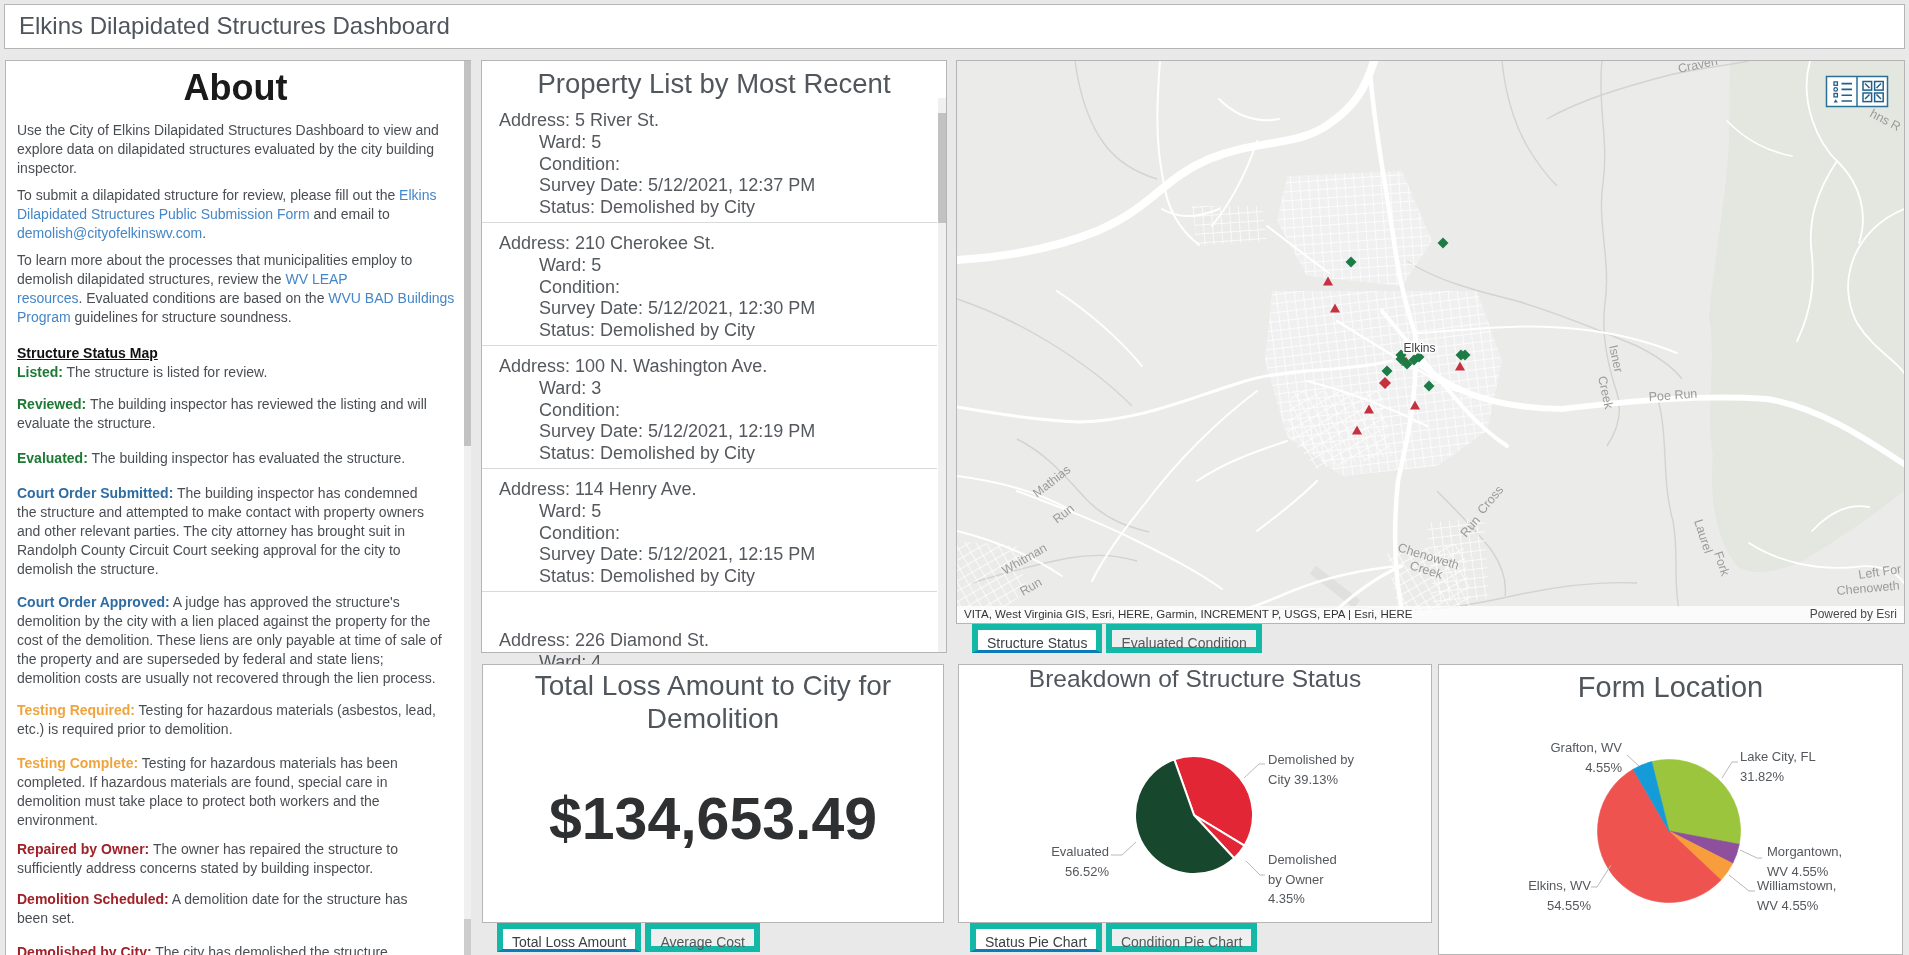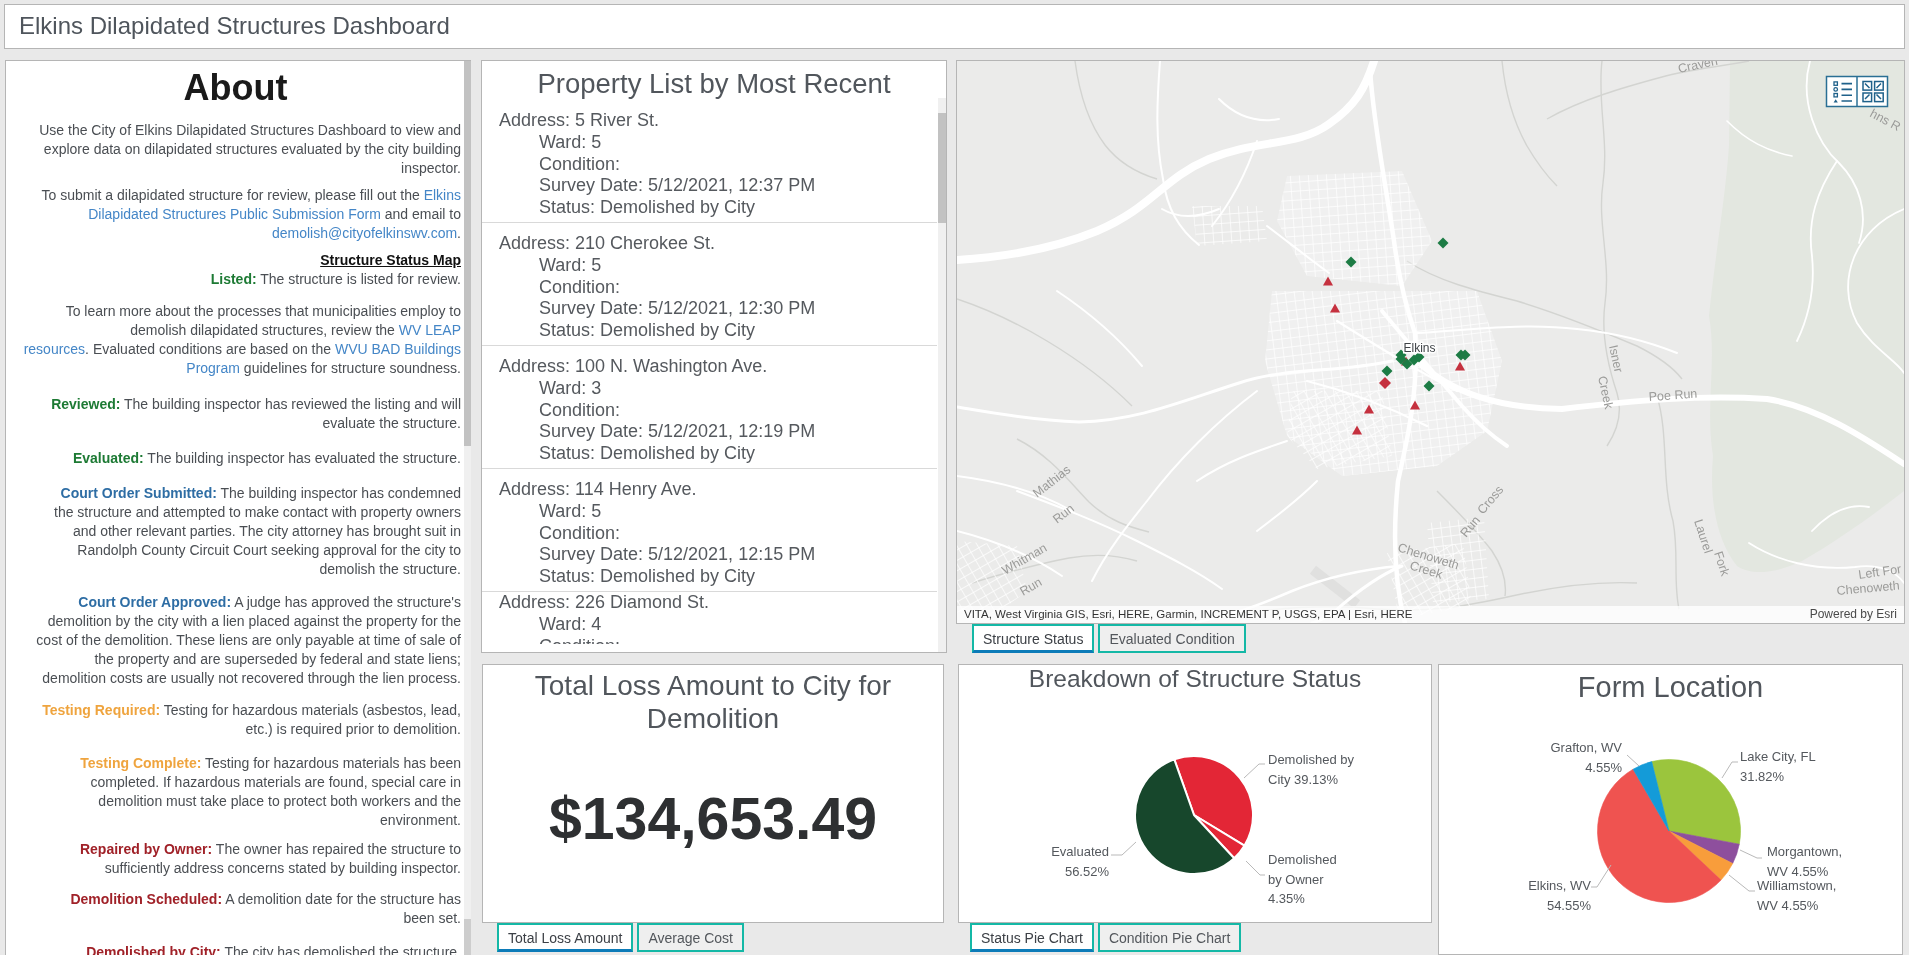--- a/index.html
+++ b/index.html
@@ -8,41 +8,41 @@
   .panel { position:absolute; background:#fff; border:1px solid #b5b5b5; }
   .ttl { color:#51565c; text-align:center; }
   
   #hdr { left:4px; top:4px; width:1901px; height:45px; }
   #hdr .t { position:absolute; left:14px; top:7px; font-size:24px; color:#4f555c; }
   
   #about { left:5px; top:60px; width:466px; height:895px; border-bottom:none; }
   #about .inner { position:absolute; left:0; top:0; width:459px; height:894px; overflow:hidden; }
   #about h1 { font-size:36px; color:#1a1a1a; text-align:center; margin-top:6px; font-weight:bold; }
   #about .txt { margin:12px 0 0 11px; width:444px; font-size:14px; line-height:19px; color:#4a4e53; }
-  #about p { margin-bottom:8px; white-space:nowrap;text-align:right; }
+  #about p { margin-bottom:8px; white-space:nowrap; }
   #about a { color:#4486c7; text-decoration:none; }
   .grn { color:#1d7a34; font-weight:bold; }
   .blu { color:#2e6da4; font-weight:bold; }
   .org { color:#efa43e; font-weight:bold; }
   .red { color:#a02128; font-weight:bold; }
   .sbar { position:absolute; background:#f0f0f0; }
   .sthumb { position:absolute; background:#c2c2c2; }
   
   #plist { left:481px; top:60px; width:466px; height:593px; }
   #plist .ttl { margin-top:7px; font-size:27.5px; }
   .pitem { position:absolute; left:0; width:455px; color:#55595e; font-size:18px; line-height:21.8px; border-bottom:1px solid #d9d9d9; padding:10px 0 0 17px; height:123px; }
   .pitem .ind { padding-left:40px; }
   
   #mapp { left:956px; top:60px; width:949px; height:564px; }
   #mapsvg { position:absolute; left:0; top:0; }
   #attrib { position:absolute; left:0; bottom:0; width:947px; height:17px; background:rgba(255,255,255,0.78); font-size:11.5px; color:#333; padding-left:7px; line-height:16px;}
   #attrib .pwr { position:absolute; right:7px; top:0; font-size:12px; color:#4a4a4a; }
   
   .tabs { position:absolute; display:flex; }
-  .tab { font-size:14px; color:#53575c; background:#efefef; border:2px solid #14b8a6; padding:0 9px; height:29px; line-height:26px; margin-right:4px; white-space:nowrap; }
+  .tab { font-size:14px; color:#53575c; background:#efefef; border:6px solid #14b8a6; padding:0 9px; height:29px; line-height:26px; margin-right:4px; white-space:nowrap; }
   .tab.act { background:#fff; border-bottom:3px solid #0c7bb8; color:#3c4046; }
   
   #tloss { left:482px; top:664px; width:462px; height:259px; }
   #tloss .ttl { margin-top:4px; font-size:28px; line-height:33px; }
   #tloss .big { position:absolute; left:0; top:120px; width:100%; text-align:center; font-size:59px; font-weight:bold; color:#2e3032; }
   #brk { left:958px; top:664px; width:474px; height:259px; }
   #brk .ttl { margin-top:0; font-size:24.5px; }
   #owner { left:1438px; top:664px; width:465px; height:291px; }
   #owner .ttl { margin-top:6px; font-size:29px; }
   .plabel { position:absolute; font-size:13px; line-height:19.5px; color:#54585d; }
@@ -53,22 +53,22 @@
 <div id="hdr" class="panel">
     <div class="t">Elkins Dilapidated Structures Dashboard</div>
   </div>
 
 <div id="about" class="panel">
   <div class="inner">
     <h1>About</h1>
     <div class="txt">
       <p>Use the City of Elkins Dilapidated Structures Dashboard to view and<br>explore data on dilapidated structures evaluated by the city building<br>inspector.</p>
       <p>To submit a dilapidated structure for review, please fill out the <a>Elkins</a><br><a>Dilapidated Structures Public Submission Form</a> and email to<br><a>demolish@cityofelkinswv.com</a>.</p>
+      <p style="margin-bottom:17px">To learn more about the processes that municipalities employ to<br>demolish dilapidated structures, review the <a>WV LEAP</a><br><a>resources</a>. Evaluated conditions are based on the <a>WVU BAD Buildings</a><br><a>Program</a> guidelines for structure soundness.</p>
       <p style="margin-bottom:13px"><b style="color:#111;text-decoration:underline">Structure Status Map</b><br><span class="grn">Listed:</span> The structure is listed for review.</p>
-      <p style="margin-bottom:17px">To learn more about the processes that municipalities employ to<br>demolish dilapidated structures, review the <a>WV LEAP</a><br><a>resources</a>. Evaluated conditions are based on the <a>WVU BAD Buildings</a><br><a>Program</a> guidelines for structure soundness.</p>
       <p style="margin-bottom:16px"><span class="grn">Reviewed:</span> The building inspector has reviewed the listing and will<br>evaluate the structure.</p>
       <p style="margin-bottom:16px"><span class="grn">Evaluated:</span> The building inspector has evaluated the structure.</p>
       <p style="margin-bottom:14px"><span class="blu">Court Order Submitted:</span> The building inspector has condemned<br>the structure and attempted to make contact with property owners<br>and other relevant parties. The city attorney has brought suit in<br>Randolph County Circuit Court seeking approval for the city to<br>demolish the structure.</p>
       <p style="margin-bottom:13px"><span class="blu">Court Order Approved:</span> A judge has approved the structure's<br>demolition by the city with a lien placed against the property for the<br>cost of the demolition. These liens are only payable at time of sale of<br>the property and are superseded by federal and state liens;<br>demolition costs are usually not recovered through the lien process.</p>
       <p style="margin-bottom:15px"><span class="org">Testing Required:</span> Testing for hazardous materials (asbestos, lead,<br>etc.) is required prior to demolition.</p>
       <p style="margin-bottom:10px"><span class="org">Testing Complete:</span> Testing for hazardous materials has been<br>completed. If hazardous materials are found, special care in<br>demolition must take place to protect both workers and the<br>environment.</p>
       <p style="margin-bottom:12px"><span class="red">Repaired by Owner:</span> The owner has repaired the structure to<br>sufficiently address concerns stated by building inspector.</p>
       <p style="margin-bottom:15px"><span class="red">Demolition Scheduled:</span> A demolition date for the structure has<br>been set.</p>
       <p><span class="red">Demolished by City:</span> The city has demolished the structure.</p>
     </div>
@@ -77,21 +77,21 @@
   <div class="sthumb" style="left:458px; top:0; width:7px; height:385px;"></div>
   <div class="sthumb" style="left:458px; top:858px; width:7px; height:36px; background:#cdcdcd;"></div>
 </div>
 
 <div id="plist" class="panel">
   <div class="ttl">Property List by Most Recent</div>
   <div class="pitem" style="top:39px;">Address: 5 River St.<div class="ind">Ward: 5<br>Condition:<br>Survey Date: 5/12/2021, 12:37 PM<br>Status: Demolished by City</div></div>
   <div class="pitem" style="top:162px;">Address: 210 Cherokee St.<div class="ind">Ward: 5<br>Condition:<br>Survey Date: 5/12/2021, 12:30 PM<br>Status: Demolished by City</div></div>
   <div class="pitem" style="top:285px;">Address: 100 N. Washington Ave.<div class="ind">Ward: 3<br>Condition:<br>Survey Date: 5/12/2021, 12:19 PM<br>Status: Demolished by City</div></div>
   <div class="pitem" style="top:408px;">Address: 114 Henry Ave.<div class="ind">Ward: 5<br>Condition:<br>Survey Date: 5/12/2021, 12:15 PM<br>Status: Demolished by City</div></div>
-  <div class="pitem" style="top:521px; border-bottom:none; height:62px; overflow:hidden;">Address: 226 Diamond St.<div class="ind">Ward: 4<br>Condition:</div></div>
+  <div class="pitem" style="top:559px; border-bottom:none; height:62px; overflow:hidden;">Address: 226 Diamond St.<div class="ind">Ward: 4<br>Condition:</div></div>
   <div class="sbar" style="left:456px; top:37px; width:8px; height:554px;"></div>
   <div class="sthumb" style="left:456px; top:52px; width:8px; height:110px;"></div>
 </div>
 
 <div id="mapp" class="panel">
   <svg id="mapsvg" width="947" height="562" viewBox="0 0 947 562">
     <defs>
       <pattern id="grA" width="9" height="9" patternUnits="userSpaceOnUse" patternTransform="rotate(-7)">
           <path d="M0,0H9M0,0V9" stroke="#fff" stroke-width="1.4" fill="none"></path>
         </pattern>

